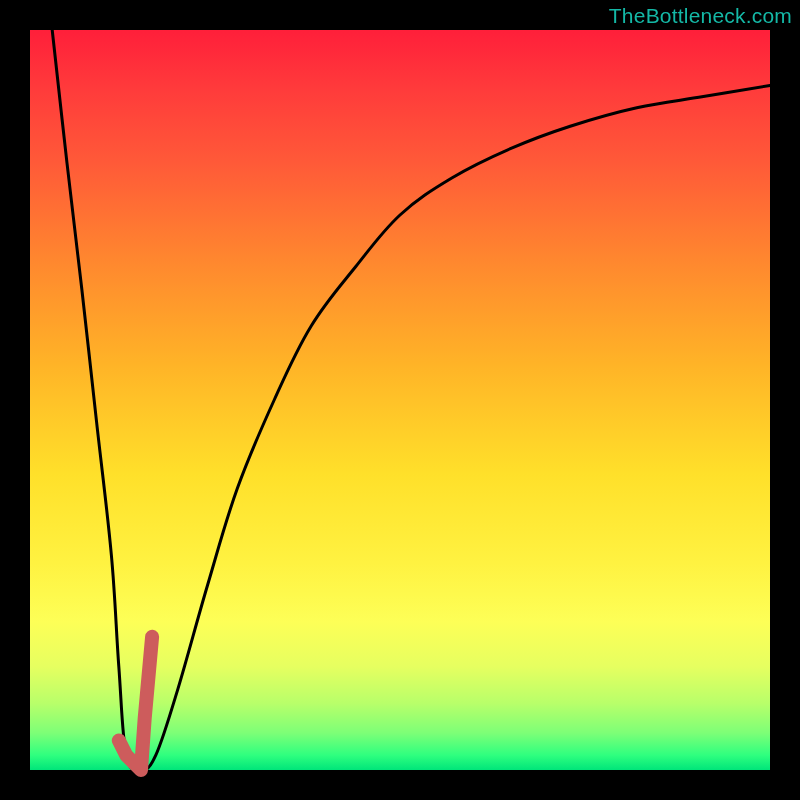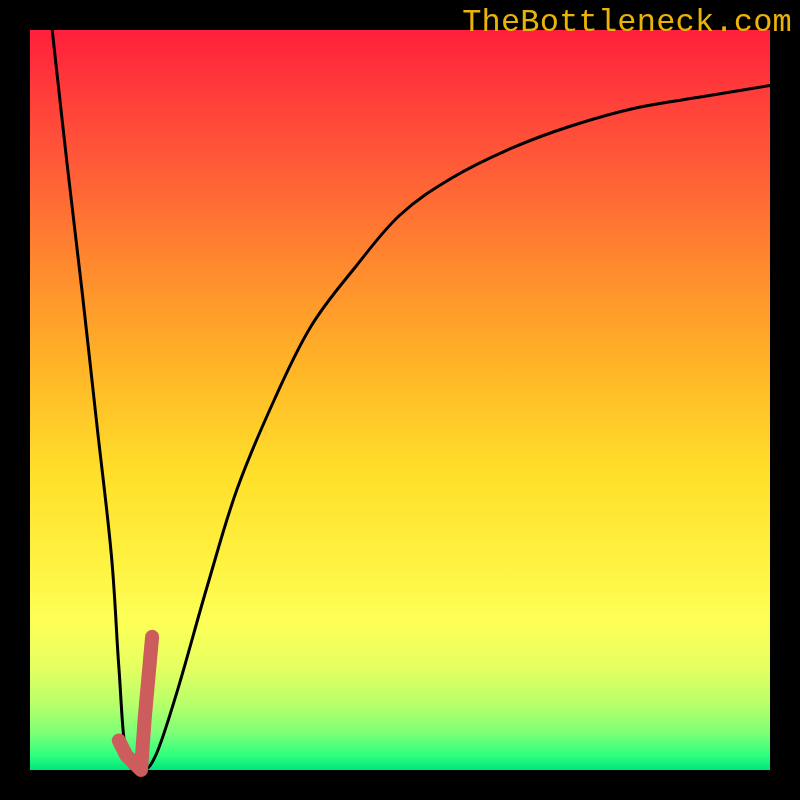--- a/index.html
+++ b/index.html
@@ -37,25 +37,25 @@
       #b8ff6a 91%,
       #7dff77 95%,
       #2fff7f 98%,
       #00e57a 100%
     );
   }
   .watermark {
     position: absolute;
     top: 4px;
     right: 8px;
-    font-size: 32px;
+    font-size: 21px;
     font-weight: 400;
-    color: #eab308;
+    color: #14b8a6;
     letter-spacing: 0.2px;
-    font-family: Liberation Mono, monospace;
+    font-family: Liberation Sans, sans-serif;
   }
   svg.curves {
     position: absolute;
     left: 0;
     top: 0;
     width: 740px;
     height: 740px;
     overflow: visible;
   }
   .curve-black {

